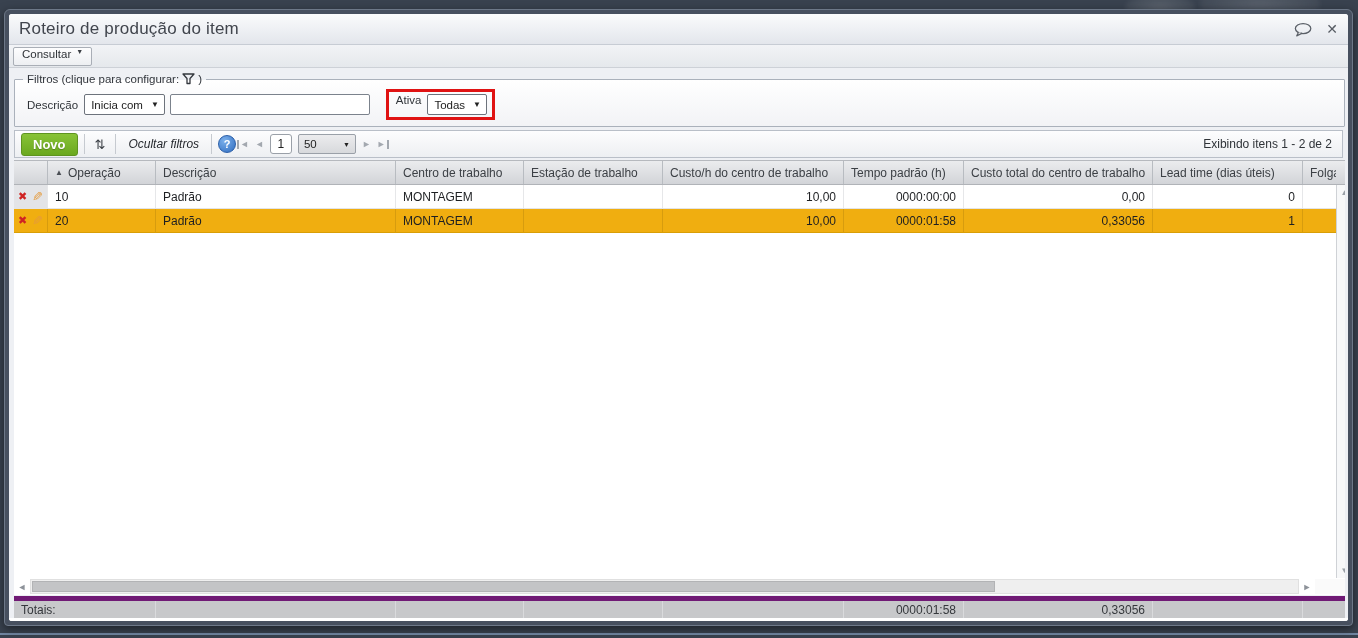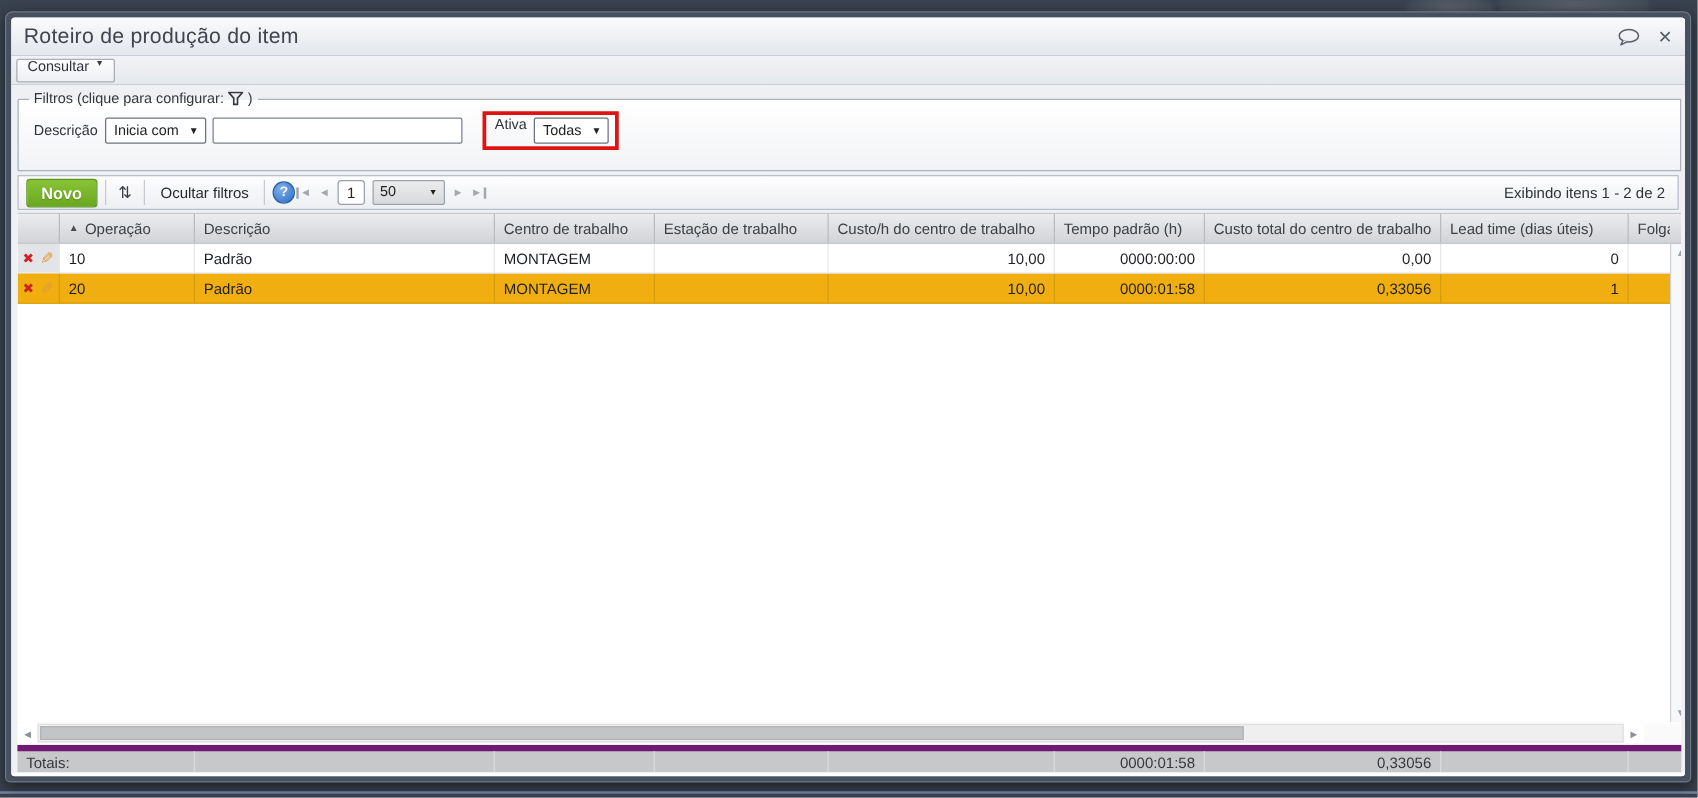--- a/index.html
+++ b/index.html
@@ -32,21 +32,21 @@
              border-bottom:1px solid #cdd1d7; display:flex; align-items:center; padding:0 4px; }
   .menu-btn { display:inline-flex; align-items:flex-start; gap:5px; height:19px; padding:0 8px;
               background:linear-gradient(#fdfdfe,#edeff2); border:1px solid #a9aeb6; border-radius:2px;
               font-size:11.5px; color:#2f3338; cursor:pointer; }
   .menu-btn .dd { font-size:7px; color:#3a3e44; }
 
   .content-bg { flex:1; background:#eef0f4; display:flex; flex-direction:column; overflow:hidden; }
 
   
   .filters { margin:5px 3px 0 5px; border:1px solid #aab1bb; border-radius:1px;
-             background:linear-gradient(#ffffff,#f2f3f6); padding:3px 8px 16px 8px; position:relative; }
+             background:linear-gradient(#ffffff,#f2f3f6); padding:3px 8px 6px 8px; position:relative; }
   .filters legend { font-size:11.5px; color:#32363c; padding:0 4px; display:flex; align-items:center; gap:3px; }
   .funnel { width:13px; height:12px; }
   .filter-row { display:flex; align-items:center; margin-top:1px; padding-left:4px; }
   .flabel { font-size:11.5px; color:#2f3338; margin-right:6px; }
   .sel { display:inline-flex; align-items:center; justify-content:space-between; gap:8px;
          height:21px; padding:0 5px 0 6px; background:#fff; border:1px solid #6d737c; border-radius:2px;
          font-size:11.5px; color:#222; cursor:pointer; }
   .sel .dd { font-size:8px; color:#222; }
   .txt-input { width:200px; height:21px; border:1px solid #7b828c; border-radius:2px; margin-left:5px;
                padding:0 4px; font-size:11.5px; font-family:inherit; background:#fff; }
@@ -54,21 +54,21 @@
              padding:2px 5px 2px 7px; margin-left:16px; }
 
   
   .toolbar { margin:3px 5px 0 5px; border:1px solid #b9bfc8; background:linear-gradient(#fdfdfe,#edeff2);
              height:28px; flex:0 0 auto; display:flex; align-items:center; padding:0 6px; }
   .tb-sep { width:1px; height:20px; background:#c6cad0; margin:0 6px; }
   .novo-btn { height:23px; padding:0 11px; background:linear-gradient(#88c337,#6aa81f);
               border:1px solid #5e9420; border-radius:3px; color:#fff; font-weight:bold; font-size:13px;
               display:flex; align-items:center; cursor:pointer; text-shadow:0 1px 1px rgba(0,0,0,.25); }
   .icon-btn { font-size:13px; color:#3a3e44; padding:0 4px; cursor:pointer; }
-  .plain-btn { font-size:12px; color:#26292e; padding:0 6px; cursor:pointer; }
+  .plain-btn { font-size:12px; color:#26292e; padding:0 6px; cursor:pointer;font-style:italic; }
   .help-btn { width:18px; height:18px; border-radius:50%; background:radial-gradient(circle at 35% 30%, #7cb1ec, #2f6cc0);
               color:#fff; font-weight:bold; font-size:11px; display:flex; align-items:center; justify-content:center;
               border:1px solid #2a5ea8; cursor:pointer; }
   .pager { display:flex; align-items:center; gap:6px; margin-left:4px; }
   .pg-arrow { font-size:9px; color:#a3a8af; cursor:pointer; position:relative; line-height:1; }
   .pg-arrow.bar-left::before { content:""; position:absolute; left:-3px; top:0; bottom:0; width:1.5px; background:#a3a8af; }
   .pg-arrow.bar-right::after { content:""; position:absolute; right:-3px; top:0; bottom:0; width:1.5px; background:#a3a8af; }
   .page-box { min-width:22px; height:20px; background:#fff; border:1px solid #9aa0a8; border-radius:3px;
               display:flex; align-items:center; justify-content:center; font-size:12px; color:#222; cursor:text; }
   .size-sel { width:58px; height:20px; background:linear-gradient(#ececee,#d7d9dc); border:1px solid #9aa0a8;

